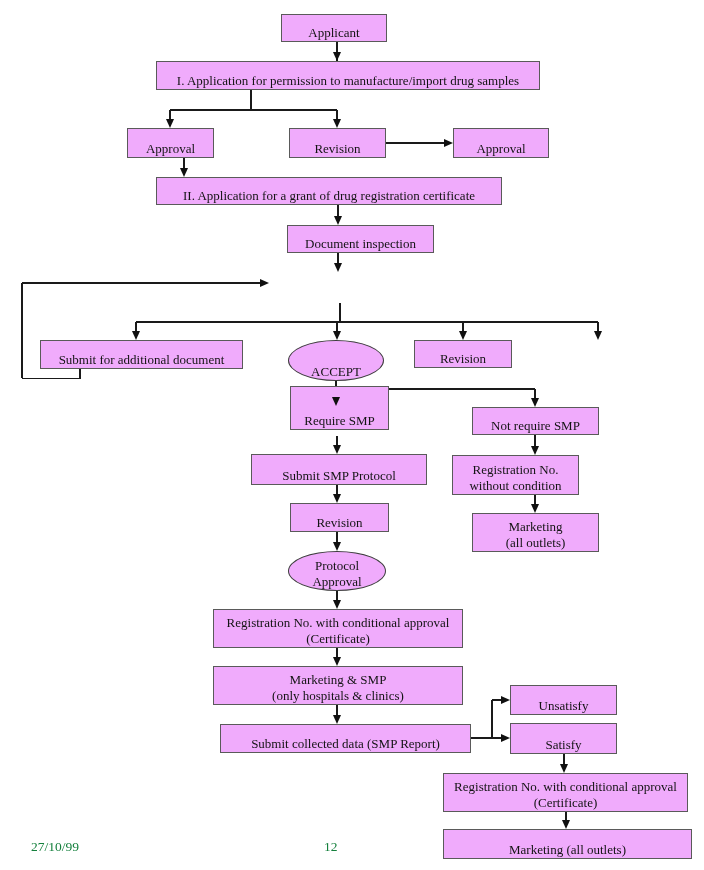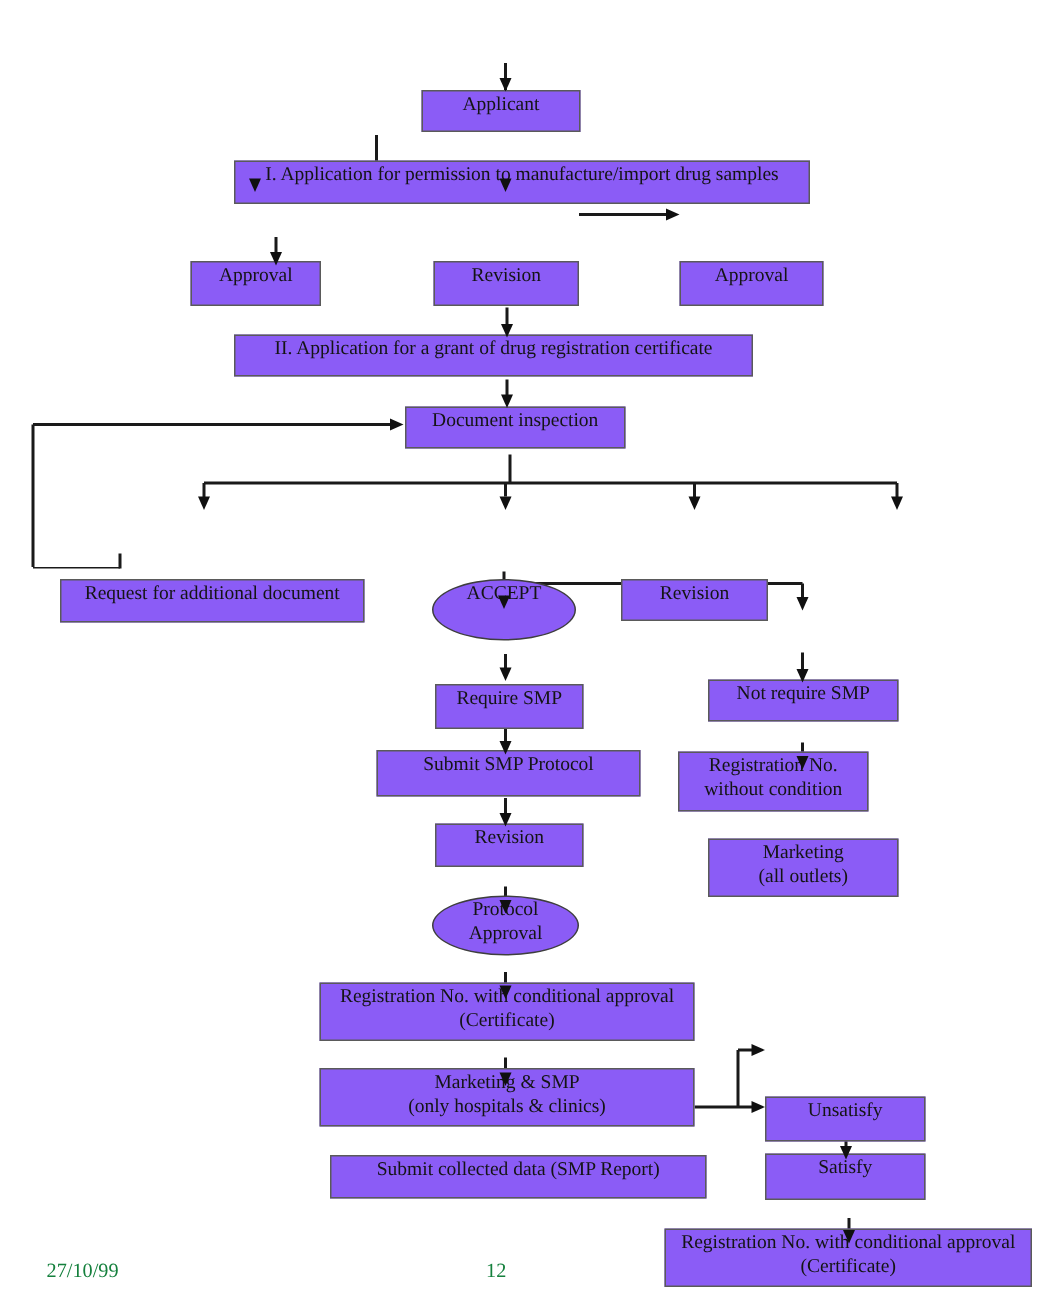--- a/index.html
+++ b/index.html
@@ -1,20 +1,20 @@
 <!DOCTYPE html>
 <html><head>
 <meta charset="utf-8">
 <style>
   html,body{margin:0;padding:0;background:#ffffff;}
   .page{position:relative;width:704px;height:870px;background:#ffffff;overflow:hidden;
         font-family:"Liberation Serif", serif;color:#141414;}
-  .node{position:absolute;background:#8b5cf6;border:1.6px solid #5a5a5a;box-sizing:border-box;
-        display:flex;flex-direction:column;align-items:center;justify-content:flex-start;
-        text-align:center;font-size:13px;line-height:1.25;z-index:2;margin-top:46px;}
+  .node{position:absolute;background:#f0abfc;border:1.6px solid #5a5a5a;box-sizing:border-box;
+        display:flex;flex-direction:column;align-items:center;justify-content:flex-end;
+        text-align:center;font-size:13px;line-height:1.25;z-index:2;}
   .node span{display:block;}
   .ellipse{border-radius:50%;border:1.4px solid #3e3e3e;}
   .double::before{content:"";position:absolute;inset:2px;border:1px solid #2e2e2e;}
   .v{position:absolute;width:1.5px;background:#1a1a1a;z-index:1;}
   .h{position:absolute;height:1.5px;background:#1a1a1a;z-index:1;}
   .ad{position:absolute;width:0;height:0;border-left:4.5px solid transparent;
       border-right:4.5px solid transparent;border-top:9px solid #101010;z-index:3;}
   .ar{position:absolute;width:0;height:0;border-top:4.5px solid transparent;
       border-bottom:4.5px solid transparent;border-left:9px solid #101010;z-index:3;}
   .footer{position:absolute;font-size:13.5px;color:#15803d;z-index:2;}
@@ -43,38 +43,38 @@
       <span>Revision</span>
     </div>
   <div class="node" style="left:453px;top:128px;width:96px;height:30px">
       <span>Approval</span>
     </div>
 
   <div class="node" style="left:156px;top:177px;width:346px;height:28px">
       <span>II. Application for a grant of drug registration certificate</span>
     </div>
 
-  <div class="node" style="left:270px;top:225px;width:147px;height:28px">
+  <div class="node" style="left:287px;top:225px;width:147px;height:28px">
       <span>Document inspection</span>
     </div>
 
 
   <div class="node" style="left:40px;top:340px;width:203px;height:29px">
-      <span>Request for additional document</span>
+      <span>Submit for additional document</span>
     </div>
 
   <div class="node ellipse" style="left:288px;top:340px;width:96px;height:41px">
       <span>ACCEPT</span>
     </div>
 
   <div class="node" style="left:414px;top:340px;width:98px;height:28px">
       <span>Revision</span>
     </div>
 
-  <div class="node" style="left:290px;top:410px;width:99px;height:30px">
+  <div class="node" style="left:290px;top:386px;width:99px;height:44px">
       <span>Require SMP</span>
     </div>
   <div class="node" style="left:472px;top:407px;width:127px;height:28px">
       <span>Not require SMP</span>
     </div>
 
   <div class="node" style="left:251px;top:454px;width:176px;height:31px">
       <span>Submit SMP Protocol</span>
     </div>
   <div class="node" style="left:452px;top:455px;width:127px;height:40px">

